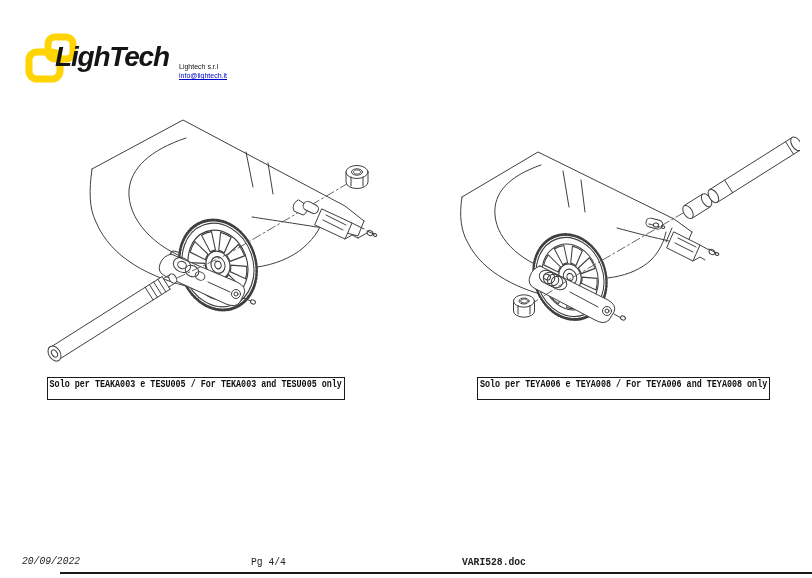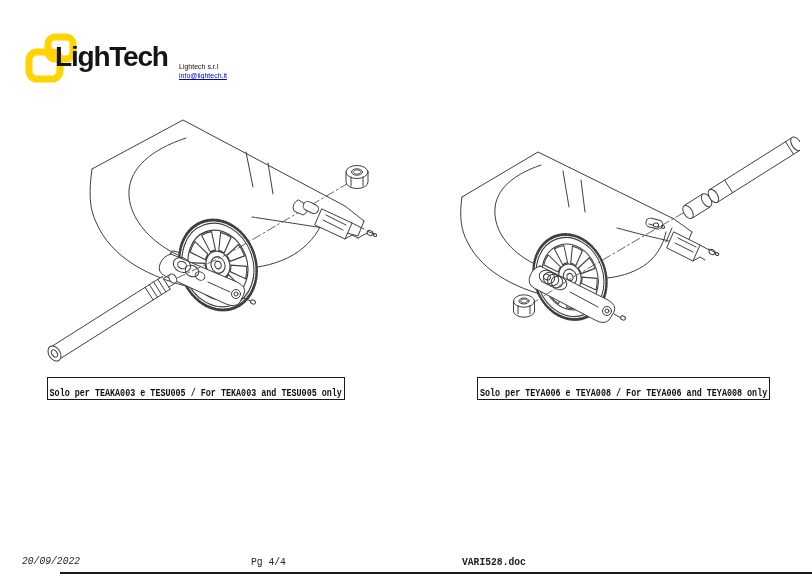--- a/index.html
+++ b/index.html
@@ -1,30 +1,30 @@
 <!DOCTYPE html>
 <html><head>
 <meta charset="utf-8">
 <style>
   html,body{margin:0;padding:0;background:#ffffff;}
   .page{position:relative;width:812px;height:578px;background:#ffffff;overflow:hidden;
         font-family:"Liberation Sans",sans-serif;color:#1a1a1a;}
   
   .logo-mark{position:absolute;left:24px;top:33px;}
   .logo-text{position:absolute;left:55px;top:41px;font-weight:700;font-size:28px;
-             letter-spacing:-1.2px;color:#151515;font-family:"Liberation Sans",sans-serif;}
+             letter-spacing:-1.2px;color:#151515;font-family:"Liberation Sans",sans-serif;font-style:italic;}
   .company{position:absolute;left:179px;top:62px;font-size:7px;line-height:9px;color:#111;}
   .company a{color:#0000cc;text-decoration:underline;cursor:pointer;}
   
   .diagram{position:absolute;}
   .diagram-left{left:40px;top:105px;}
   .diagram-right{left:450px;top:120px;}
   
   .caption-box{position:absolute;height:23px;border:1.6px solid #1a1a1a;background:#fff;
-               display:flex;align-items:flex-end;justify-content:center;box-sizing:border-box;}
+               display:flex;align-items:flex-start;justify-content:center;box-sizing:border-box;}
   .caption-left{left:47px;top:377px;width:298px;}
   .caption-right{left:477px;top:377px;width:293px;}
   .caption-text{display:inline-block;white-space:nowrap;transform:scaleX(0.8);
                 font:700 10.5px "Liberation Mono",monospace;color:#111;}
   
   .footer-item{position:absolute;font:400 11px "Liberation Mono",monospace;color:#222;}
   .footer-item > span{display:inline-block;transform:scaleX(0.88);transform-origin:0 50%;white-space:nowrap;}
   .footer-date{left:22px;top:555px;font-style:italic;}
   .footer-page{left:251px;top:556px;}
   .footer-file{left:462px;top:556px;font-weight:bold;}

